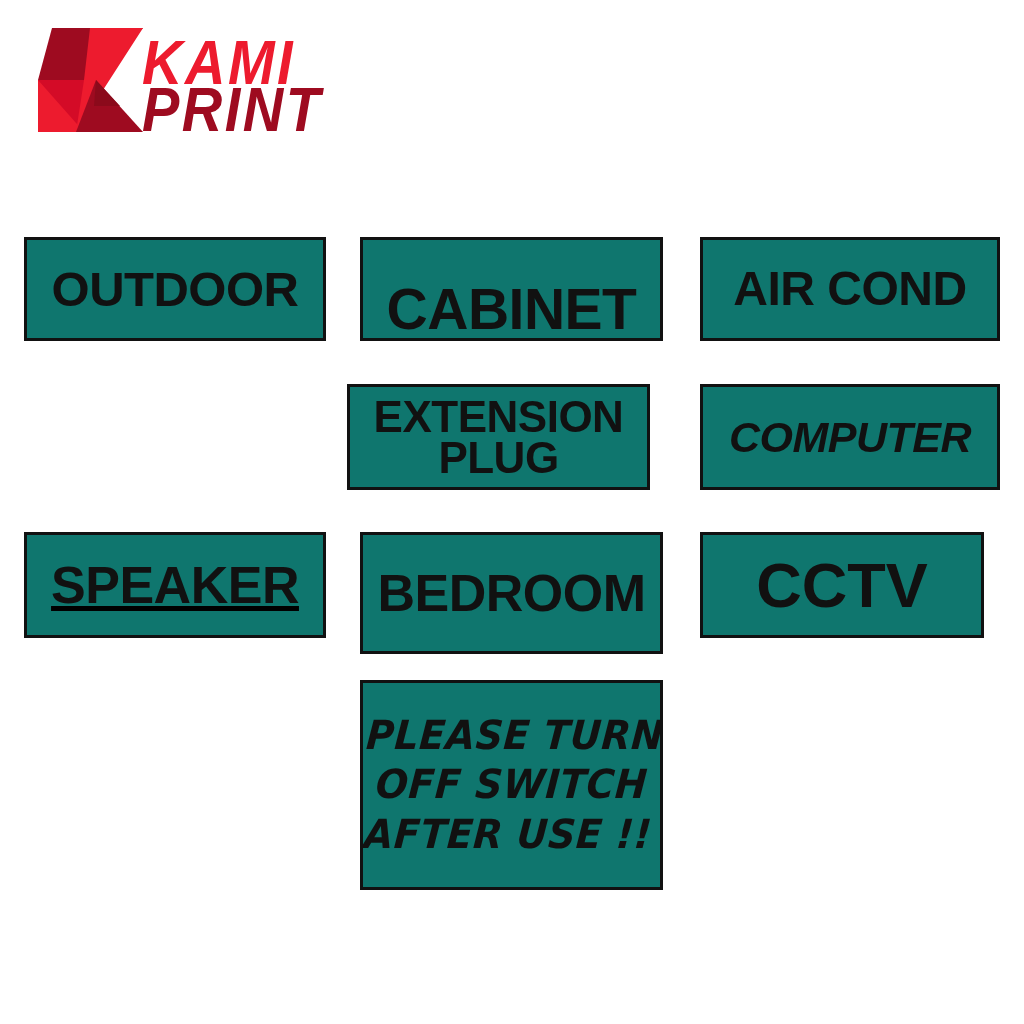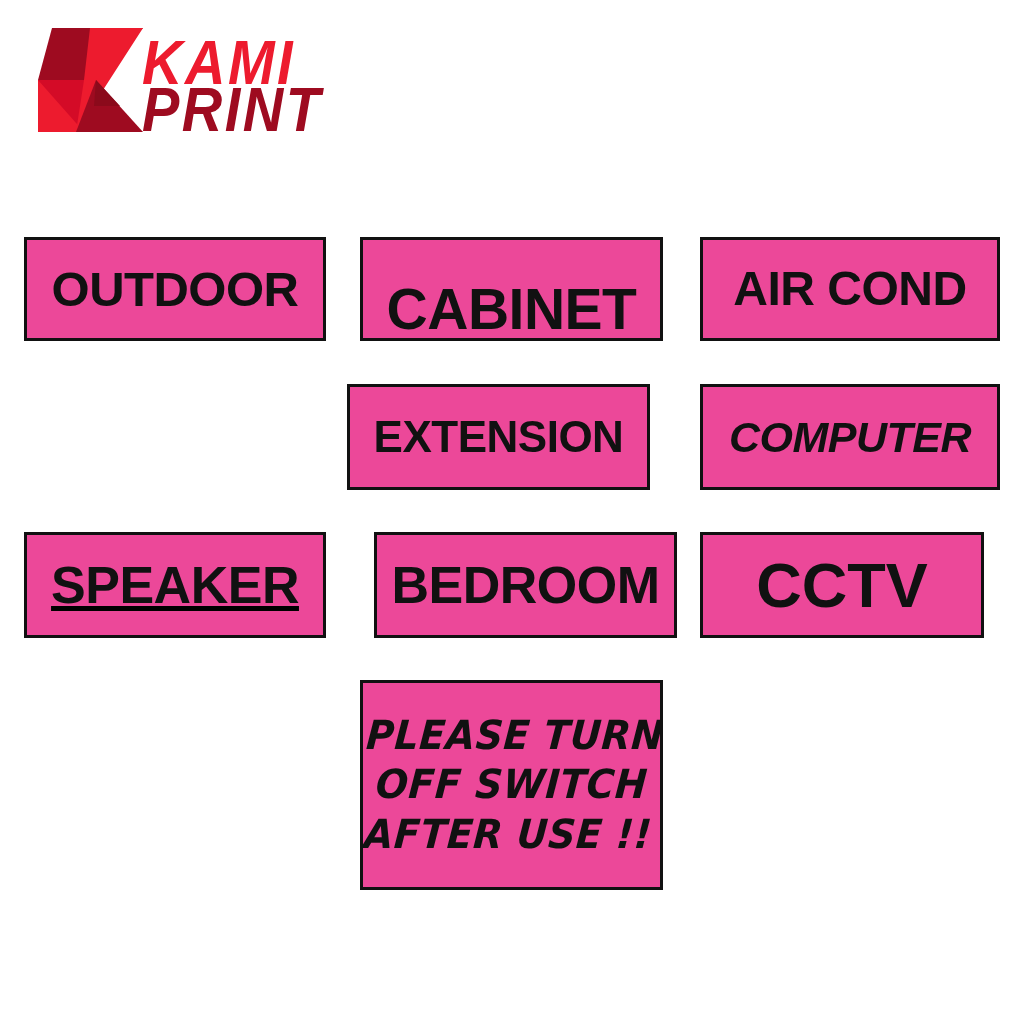--- a/index.html
+++ b/index.html
@@ -65,21 +65,21 @@
 
   .brand-line-2 {
     top: 56px;
     font-size: 56px;
     color: #9E0B20;
   }
 
   
   .sign {
     position: absolute;
-    background: #ec4899;
+    background: #0f766e;
     border: 3px solid #111111;
     display: flex;
     align-items: center;
     justify-content: center;
     overflow: hidden;
   }
 
   .sign-text {
     font-family: "Liberation Sans", sans-serif;
     font-weight: bold;
@@ -159,32 +159,33 @@
   </div>
 
   <div class="sign" style="left:700px; top:237px; width:300px; height:104px;">
     <span class="sign-text t-aircond">AIR COND</span>
   </div>
 
 
   <div class="sign" style="left:347px; top:384px; width:303px; height:106px;">
     <span class="sign-text two-line">
       <div>EXTENSION</div>
+      <div>PLUG</div>
     </span>
   </div>
 
   <div class="sign" style="left:700px; top:384px; width:300px; height:106px;">
     <span class="sign-text t-computer">COMPUTER</span>
   </div>
 
   <div class="sign" style="left:24px; top:532px; width:302px; height:106px;text-decoration:underline;">
     <span class="sign-text t-speaker">SPEAKER</span>
   </div>
 
-  <div class="sign" style="left:360px; top:532px; width:303px; height:106px;margin-left:14px;">
+  <div class="sign" style="left:360px; top:532px; width:303px; height:122px;">
     <span class="sign-text t-bedroom">BEDROOM</span>
   </div>
 
   <div class="sign" style="left:700px; top:532px; width:284px; height:106px;">
     <span class="sign-text t-cctv">CCTV</span>
   </div>
 
   <div class="sign" style="left:360px; top:680px; width:303px; height:210px;">
     <span class="notice-text">
       <div>PLEASE TURN</div>

